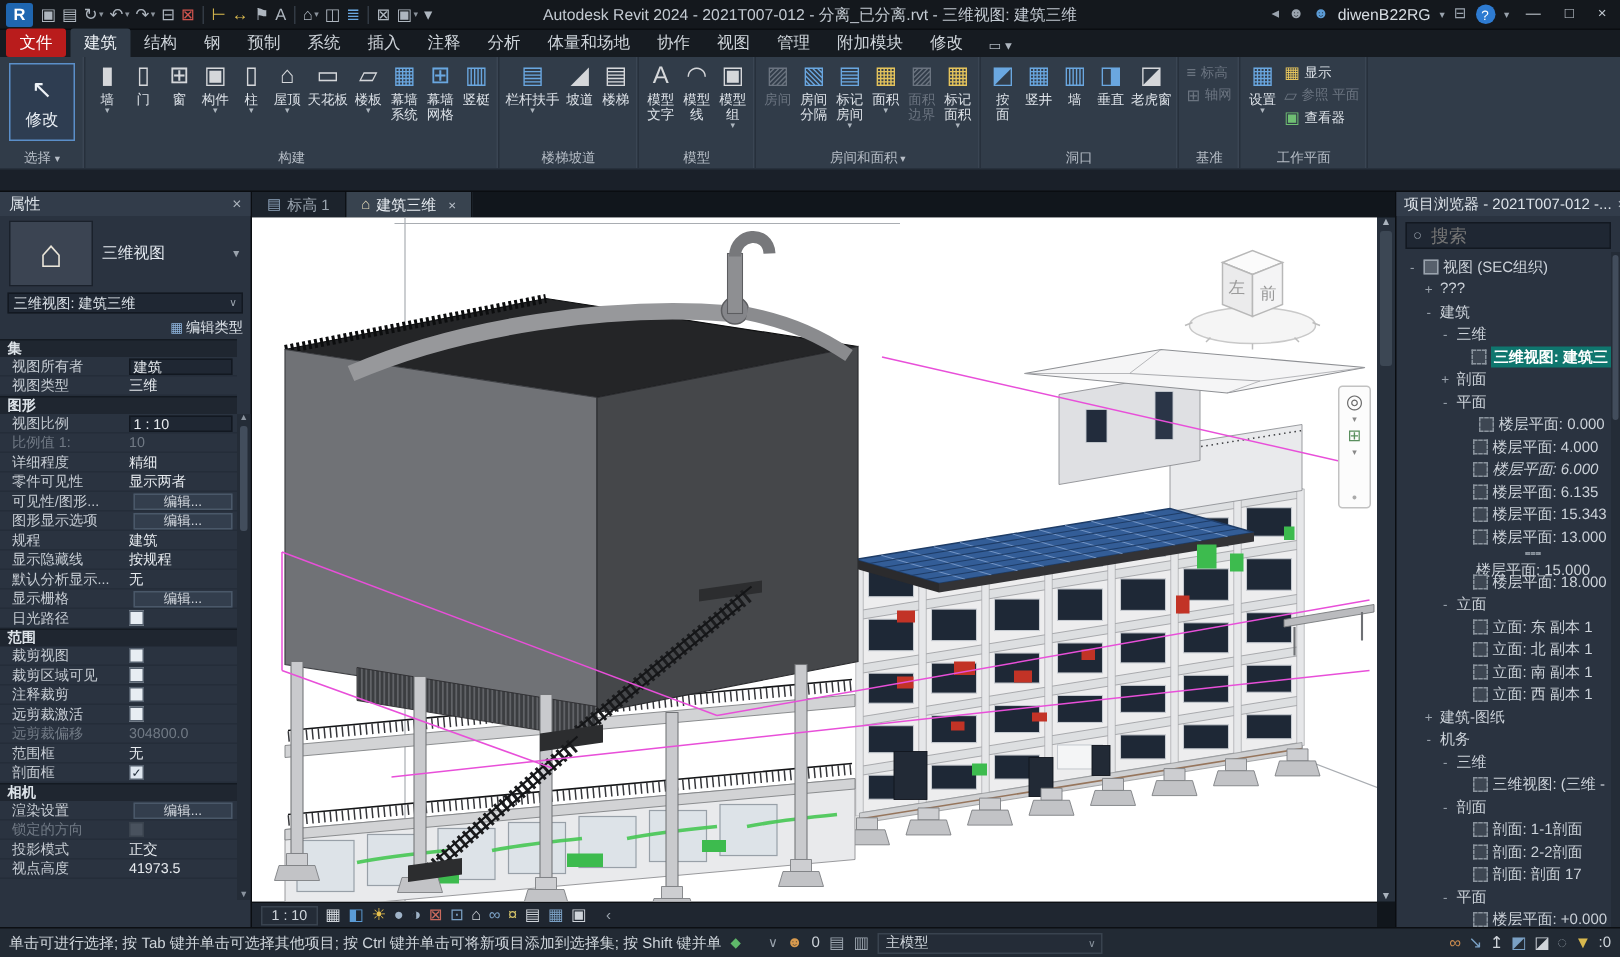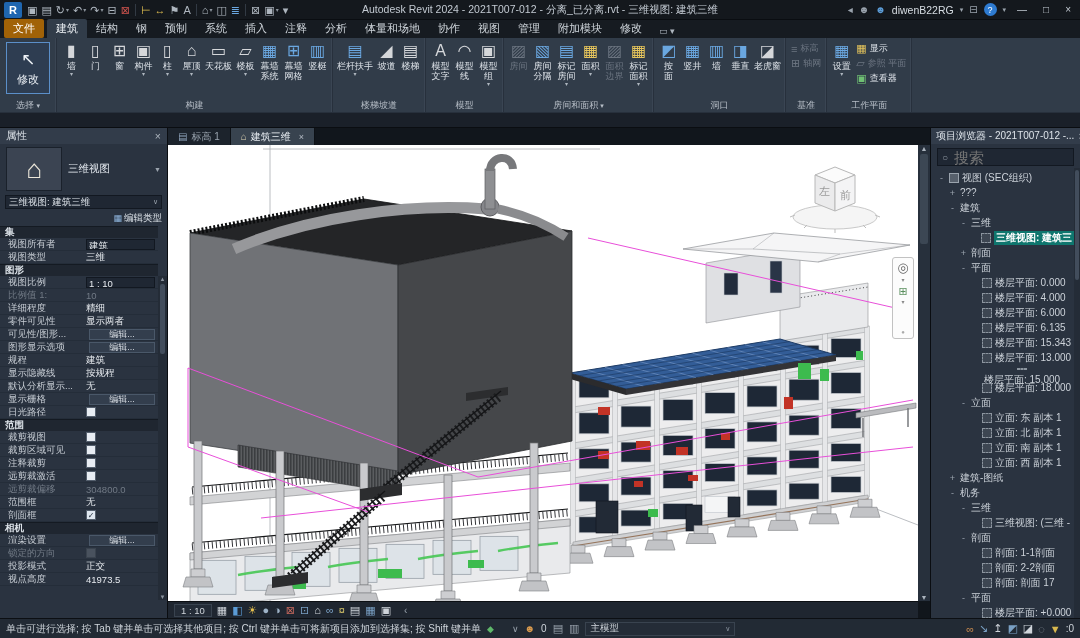--- a/index.html
+++ b/index.html
@@ -15,21 +15,21 @@
   .apptitle{position:absolute;left:0;right:0;text-align:center;color:#c3cad2;font-size:10.5px;pointer-events:none;}
   .tbright{margin-left:auto;display:flex;align-items:center;gap:6px;z-index:2;}
   .tbright .g{color:#9aa3ad;font-size:10px;}
   .tbright .uname{color:#d7dde3;font-size:10.5px;}
   .helpdot{width:13px;height:13px;border-radius:50%;background:#2e7bd1;color:#fff;font-size:9px;display:flex;align-items:center;justify-content:center;}
   .winbtn{color:#c3cad2;font-size:10px;padding:0 5px;}
 
   
   .tabsrow{position:absolute;top:20px;left:0;right:0;height:18px;background:#161b21;display:flex;align-items:flex-end;padding:0 2px;}
   .rtab{padding:2px 9px;font-size:11px;color:#ced4da;white-space:nowrap;}
-  .rtab.file{background:#a16207;color:#fff;margin:0 3px 0 2px;border-radius:2px;}
+  .rtab.file{background:#b91c1c;color:#fff;margin:0 3px 0 2px;border-radius:2px;}
   .rtab.active{background:#313c49;border-radius:2px 2px 0 0;color:#eef2f6;}
   .mediaicon{margin-left:8px;color:#aeb6bf;font-size:9px;padding-bottom:2px;}
 
   
   .ribbon{position:absolute;top:38px;left:0;right:0;height:74px;background:#313c49;display:flex;}
   .rpanel{display:flex;flex-direction:column;border-right:1px solid #27303c;box-shadow:inset -1px 0 0 #3a4553;}
   .rbtns{flex:1;display:flex;align-items:flex-start;padding:2px 3px 0 3px;gap:1px;}
   .rbtn{min-width:23px;padding:1px 1px;display:flex;flex-direction:column;align-items:center;color:#dde2e8;font-size:9px;line-height:10px;text-align:center;}
   .ricon{font-size:16px;line-height:19px;height:20px;color:#d5d7da;}
   .rbtn .ca{font-size:6px;color:#aeb6bf;line-height:6px;}
@@ -102,21 +102,21 @@
   .scalebox{border:1px solid #39434f;padding:0 6px;height:13px;display:flex;align-items:center;color:#cfd5db;font-size:9.5px;background:#242c37;}
   .vcbi{font-size:11px;line-height:13px;}
   .vcb .collapse{margin-left:8px;color:#9aa3ad;font-size:10px;}
 
   
   .browser{width:150px;background:#2a3340;border-left:1px solid #0a0d11;display:flex;flex-direction:column;position:relative;}
   .bhead{height:16px;background:#323c4a;display:flex;align-items:center;padding:0 5px;color:#dde3e9;font-size:10px;white-space:nowrap;overflow:hidden;}
   .bhead .x{margin-left:auto;color:#aeb6bf;padding-left:4px;}
   .bsearch{margin:4px 6px;height:18px;background:#1f2733;border:1px solid #121821;display:flex;align-items:center;padding:0 4px;gap:4px;}
   .bsearch .mg{color:#8a939e;font-size:10px;}
-  .bsearch input{flex:1;min-width:0;background:transparent;border:none;outline:none;color:#cfd5db;font-size:15px;}
+  .bsearch input{flex:1;min-width:0;background:transparent;border:none;outline:none;color:#cfd5db;font-size:12px;}
   .tree{flex:1;overflow:hidden;margin-right:6px;}
   .titem{height:15px;display:flex;align-items:center;gap:3px;white-space:nowrap;font-size:10px;color:#ccd2d9;}
   .titem .exp{width:9px;text-align:center;color:#9aa3ad;font-size:9px;}
   .ticon{width:10px;height:10px;border:1px dashed #8b949e;background:#3d4652;flex:0 0 aupx;}
   .ticon.root{border:1px solid #9aa3ad;background:#57606c;}
   .titem.sel .tl{background:#0f766e;color:#fff;font-weight:bold;padding:0 2px;}
   .bscroll{position:absolute;right:0;top:40px;bottom:0;width:6px;background:#242c37;}
   .bscroll .thumb{width:4px;height:110px;background:#424d5c;margin:2px auto 0;border-radius:2px;}
 
   
@@ -857,31 +857,31 @@
             <span class="tl">三维视图: 建筑三</span>
           </div>
           <div class="titem" style="padding-left: 28px;">
             <span class="exp">+</span>
             <span class="tl">剖面</span>
           </div>
           <div class="titem" style="padding-left: 28px;">
             <span class="exp">-</span>
             <span class="tl">平面</span>
           </div>
-          <div class="titem" style="padding-left: 39px;">
+          <div class="titem" style="padding-left: 39px; justify-content: center;">
             <span class="exp"></span>
             <span class="ticon"></span>
             <span class="tl">楼层平面: 0.000</span>
           </div>
           <div class="titem" style="padding-left: 39px;">
             <span class="exp"></span>
             <span class="ticon"></span>
             <span class="tl">楼层平面: 4.000</span>
           </div>
-          <div class="titem" style="padding-left: 39px;">
+          <div class="titem" style="padding-left: 39px; font-style: italic;">
             <span class="exp"></span>
             <span class="ticon"></span>
             <span class="tl">楼层平面: 6.000</span>
           </div>
           <div class="titem" style="padding-left: 39px;">
             <span class="exp"></span>
             <span class="ticon"></span>
             <span class="tl">楼层平面: 6.135</span>
           </div>
           <div class="titem" style="padding-left: 39px;">

